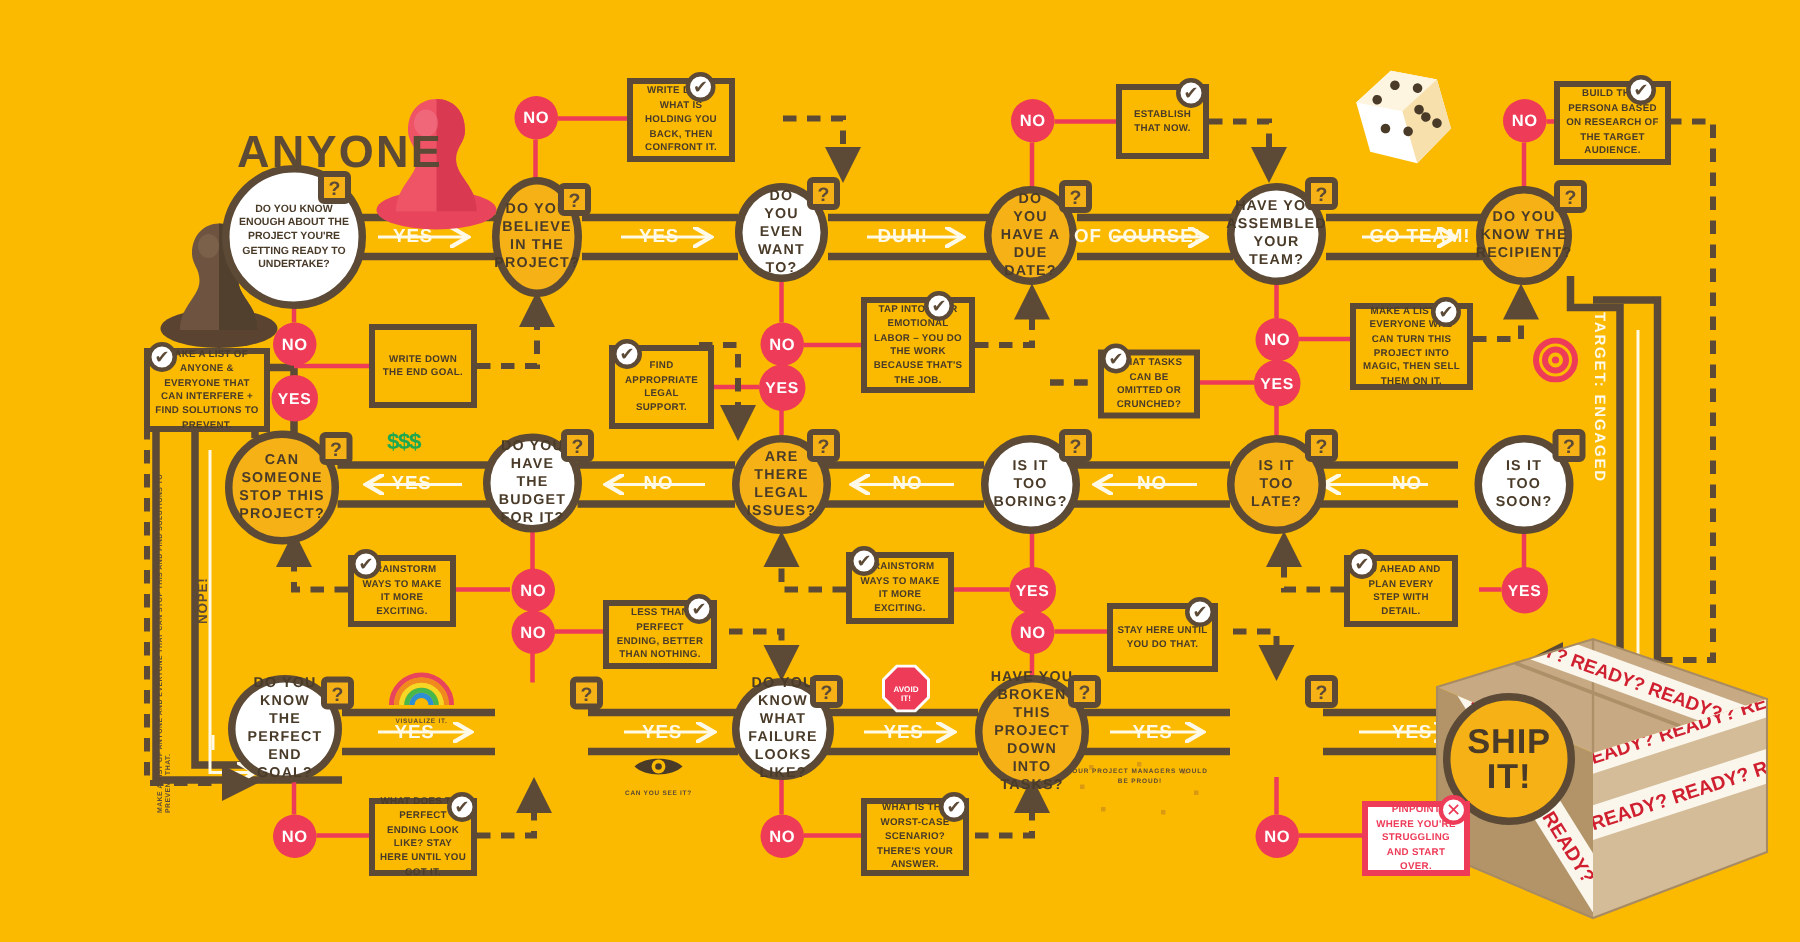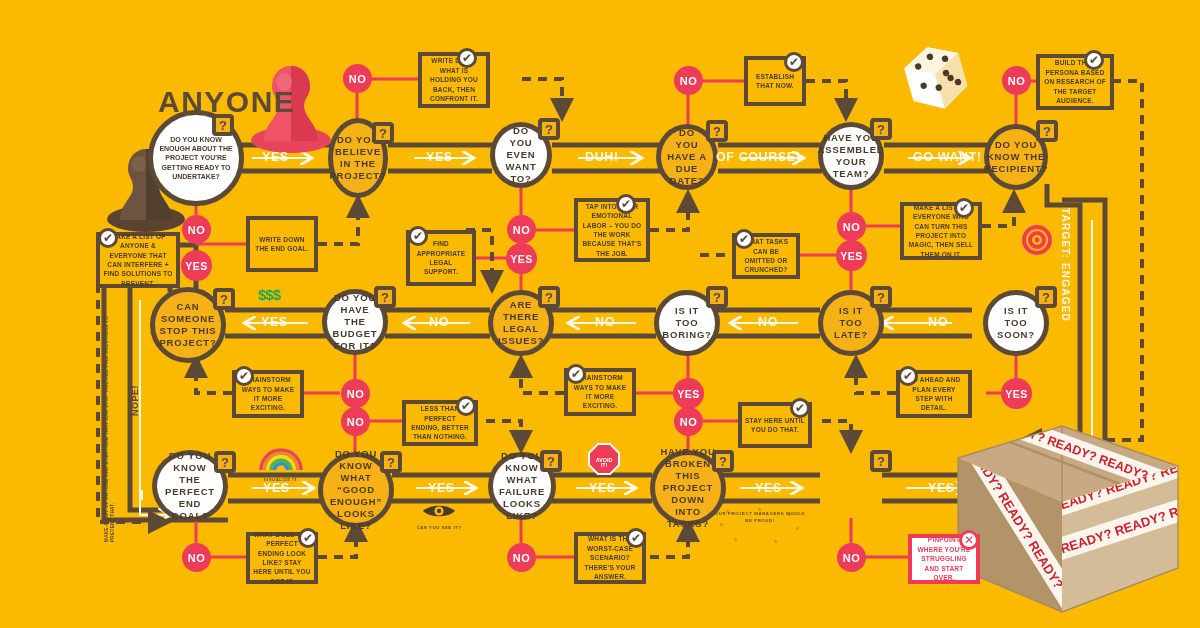--- a/index.html
+++ b/index.html
@@ -446,23 +446,20 @@
       <span>?</span>
     </div>
 
   <div class="node white mid-type" style="left:152px; top:450px; width:76px; height:72px;">
     <div class="lbl">DO YOU KNOW THE PERFECT END GOAL?</div>
   </div>
   <div class="qbadge" style="left:214px; top:451px;">
       <span>?</span>
     </div>
 
-  <div class="node amber mid-type" style="left:318px; top:452px; width:76px; height:76px;">
-    <div class="lbl">DO YOU KNOW WHAT “GOOD ENOUGH” LOOKS LIKE?</div>
-  </div>
   <div class="qbadge" style="left:380px; top:451px;">
       <span>?</span>
     </div>
 
   <div class="node white mid-type" style="left:488px; top:452px; width:68px; height:68px;">
     <div class="lbl">DO YOU KNOW WHAT FAILURE LOOKS LIKE?</div>
   </div>
   <div class="qbadge" style="left:540px; top:450px;">
       <span>?</span>
     </div>
@@ -475,21 +472,21 @@
     </div>
 
   <div class="qbadge" style="left:870px; top:450px;">
       <span>?</span>
     </div>
 
   <div class="edgelabel" style="left:262px; top:150px;">YES</div>
   <div class="edgelabel" style="left:426px; top:150px;">YES</div>
   <div class="edgelabel" style="left:585px; top:150px;">DUH!</div>
   <div class="edgelabel" style="left:716px; top:150px;">OF COURSE!</div>
-  <div class="edgelabel" style="left:913px; top:150px;">GO WANT!</div>
+  <div class="edgelabel" style="left:913px; top:150px;">GO TEAM!</div>
 
   <div class="edgelabel" style="left:261px; top:315px;">YES</div>
   <div class="edgelabel" style="left:429px; top:315px;">NO</div>
   <div class="edgelabel" style="left:595px; top:315px;">NO</div>
   <div class="edgelabel" style="left:758px; top:315px;">NO</div>
   <div class="edgelabel" style="left:928px; top:315px;">NO</div>
 
   <div class="edgelabel" style="left:263px; top:481px;">YES</div>
   <div class="edgelabel" style="left:428px; top:481px;">YES</div>
   <div class="edgelabel" style="left:589px; top:481px;">YES</div>
@@ -696,15 +693,19 @@
       <g clip-path="url(#topclip)">
         <g transform="rotate(20 120 46)">
           <rect x="20" y="20" width="210" height="20" fill="#FAF6EC"></rect>
           <text x="36" y="35" font-family="Liberation Sans, sans-serif" font-size="12.5" font-weight="bold" fill="#D02030">READY? READY? READY?</text>
         </g>
       </g>
 
       <path d="M8,40 L112,8 L228,48 L228,150 L112,194 L8,150 Z" fill="none" stroke="#A88B62" stroke-width="1.4"></path>
     </svg>
 
+    <div id="ship-badge">
+      <span>SHIP</span>
+      <span>IT!</span>
+    </div>
   </div>
 
 </div>
 
 </body></html>

